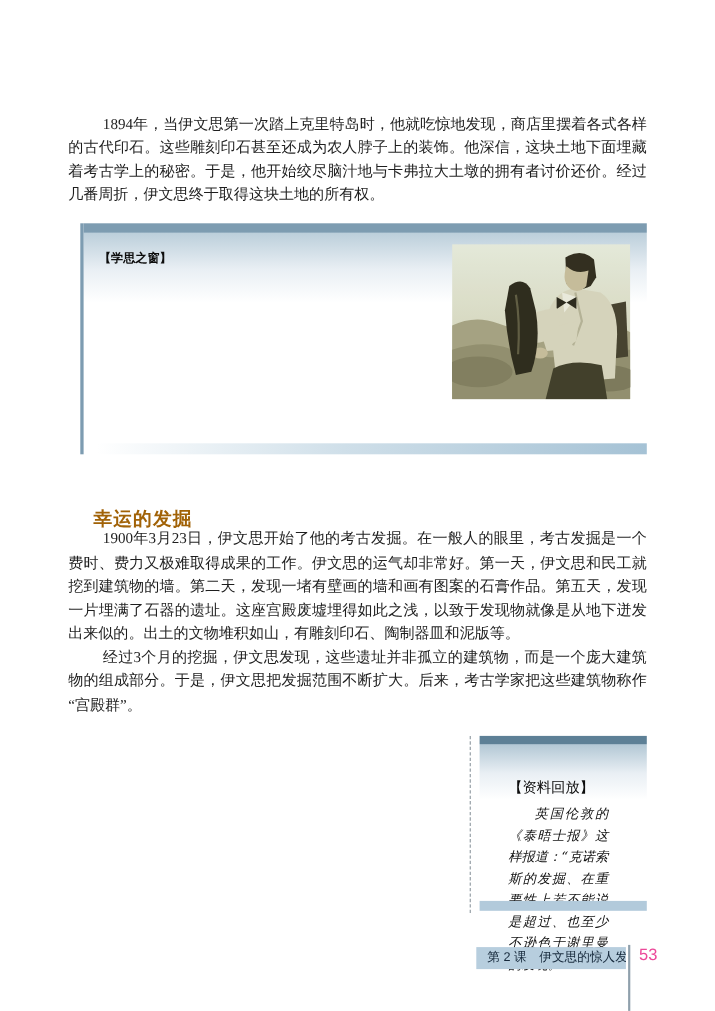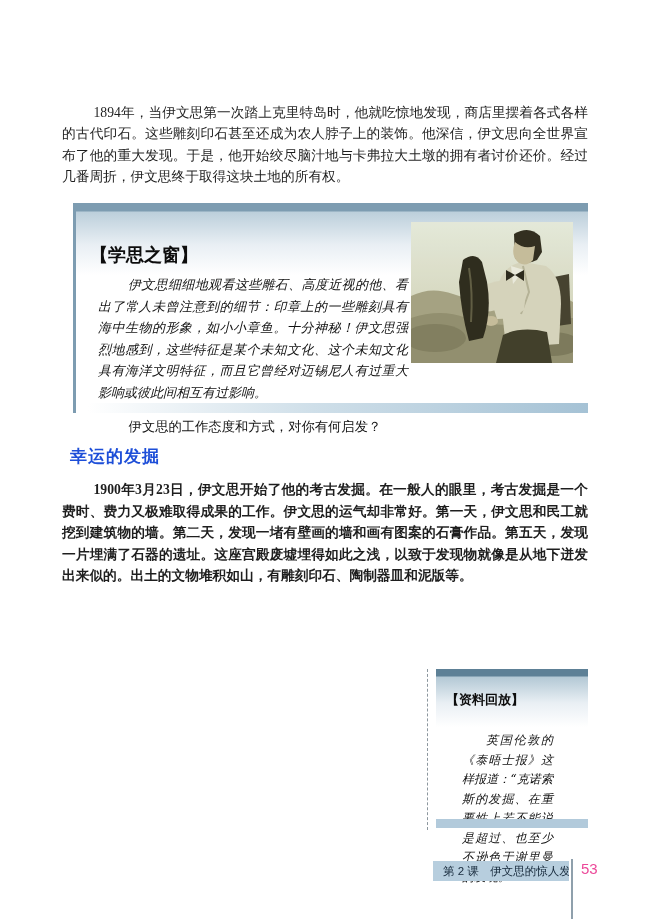--- a/index.html
+++ b/index.html
@@ -4,34 +4,34 @@
 <style>
   html,body{margin:0;padding:0;}
   body{
     width:650px;height:919px;background:#ffffff;position:relative;
     font-family:"Liberation Serif","DejaVu Serif",serif;
   }
   .page{position:absolute;left:0;top:0;width:650px;height:919px;background:#ffffff;overflow:hidden;}
 
   .body-text{font-size:13.7px;line-height:21.5px;color:#1e1e1e;text-align:justify;}
   .indent{text-indent:2.3em;}
-  .body-text p{margin:0;font-weight:bold;}
+  .body-text p{margin:0;}
 
   #intro-line{position:absolute;left:62px;top:66px;width:526px;}
   #para-1894{position:absolute;left:62px;top:88px;width:526px;}
 
   
   #xuesi-box{
     position:absolute;left:73px;top:203px;width:515px;height:210px;box-sizing:border-box;
     border-left:3px solid #7d9cb1;
     background:linear-gradient(180deg,#7d9cb1 0px,#7d9cb1 8px,#bccfdb 9px,#e9eff4 42px,#ffffff 72px);
   }
   #xuesi-box .box-title{
-    position:absolute;left:14px;top:40px;margin:0;
-    font-size:18px;font-weight:bold;color:#0d0d0d;
+    position:absolute;left:14px;top:24px;margin:0;
+    font-size:11px;font-weight:bold;color:#0d0d0d;
     font-family:Liberation Mono, monospace;
   }
   #xuesi-text{
     position:absolute;left:22px;top:58px;width:310px;
     font-size:13px;line-height:21.5px;color:#111;text-align:justify;
   }
   .kai{font-style:italic;font-family:"DejaVu Serif","Liberation Serif",serif;}
   #xuesi-question{
     margin-top:8px;font-style:normal;font-weight:500;
     font-family:"Liberation Sans","DejaVu Sans",sans-serif;
@@ -39,40 +39,40 @@
   }
   #evans-photo{position:absolute;left:335px;top:19px;width:162px;height:141px;margin:0;}
   #evans-photo svg{display:block;}
   #xuesi-bottom-strip{
     position:absolute;left:12px;right:0;bottom:0;height:10px;
     background:linear-gradient(to right,rgba(255,255,255,0) 0%,#cfdfe9 45%,#a5c2d5 100%);
   }
 
   
   #section-heading{
-    position:absolute;left:70px;top:445px;margin:0;
-    font-size:17px;font-weight:bold;color:#1d4ed8;
+    position:absolute;left:70px;top:445px;margin:15px;
+    font-size:17px;font-weight:bold;color:#a16207;
     font-family:Liberation Serif, serif;letter-spacing:1px;
   }
 
   #main-paras{position:absolute;left:62px;top:479px;width:526px;}
   #para-4{position:absolute;left:62px;top:693px;width:358px;}
 
   
   #sidebar-wrap{
     position:absolute;left:427px;top:669px;width:162px;height:161px;
     border-left:1px dashed #8c979e;box-sizing:border-box;padding-left:8px;
   }
   #sidebar-box{
     position:relative;width:152px;height:159px;box-sizing:border-box;
     background:linear-gradient(180deg,#5d8096 0px,#5d8096 7px,#b3c8d5 8px,#e9eff4 34px,#ffffff 58px);
   }
   #sidebar-box .box-title{
-    margin:0;position:absolute;left:10px;top:22px;
-    font-size:13px;font-weight:bold;color:#0d0d0d;
+    margin:16px;position:absolute;left:10px;top:22px;
+    font-size:13px;font-weight:normal;color:#0d0d0d;
   }
   #sidebar-text{
     position:absolute;left:10px;right:19px;top:46px;margin:16px;
     font-size:12px;line-height:19.5px;color:#111;text-align:justify;text-indent:2em;
   }
   #sidebar-bottom-strip{
     position:absolute;left:0;right:0;bottom:0;height:9px;background:#b2cadb;
   }
 
   
@@ -91,28 +91,24 @@
     font-family:"Liberation Sans","DejaVu Sans",sans-serif;
     font-size:15px;color:#ec4899;
   }
 </style>
 </head>
 <body>
 
 <div class="page">
 
 
-  <p id="para-1894" class="body-text indent">1894年，当伊文思第一次踏上克里特岛时，他就吃惊地发现，商店里摆着各式各样的古代印石。这些雕刻印石甚至还成为农人脖子上的装饰。他深信，伊文思向全世界宣布了他的重大发现。于是，他开始绞尽脑汁地与卡弗拉大土墩的拥有者讨价还价。经过几番周折，伊文思终于取得这块土地的所有权。</p>
+  <p id="para-1894" class="body-text indent">1894年，当伊文思第一次踏上克里特岛时，他就吃惊地发现，商店里摆着各式各样的古代印石。这些雕刻印石甚至还成为农人脖子上的装饰。他深信，这块土地下面埋藏着考古学上的秘密。于是，他开始绞尽脑汁地与卡弗拉大土墩的拥有者讨价还价。经过几番周折，伊文思终于取得这块土地的所有权。</p>
 
   <section id="xuesi-box">
     <h3 class="box-title">【学思之窗】</h3>
-    <div id="xuesi-text">
-      <p class="kai indent">伊文思细细地观看这些雕石、高度近视的他、看出了常人未曾注意到的细节：印章上的一些雕刻具有海中生物的形象，如小小章鱼。十分神秘！伊文思强烈地感到，这些特征是某个未知文化、这个未知文化具有海洋文明特征，而且它曾经对迈锡尼人有过重大影响或彼此间相互有过影响。</p>
-      <p id="xuesi-question" class="indent">伊文思的工作态度和方式，对你有何启发？</p>
-    </div>
     <figure id="evans-photo">
       <svg viewBox="0 0 162 141" width="162" height="141">
         <defs>
           <linearGradient id="sky" x1="0" y1="0" x2="0" y2="1">
             <stop offset="0" stop-color="#e9ede0"></stop>
             <stop offset="1" stop-color="#cfcdb0"></stop>
           </linearGradient>
         </defs>
         <rect width="162" height="141" fill="url(#sky)"></rect>
         <path d="M0,74 Q20,64 42,72 T82,78 T122,73 T162,80 L162,141 L0,141 Z" fill="#a39f7f"></path>
@@ -138,20 +134,21 @@
       </svg>
 
     </figure>
     <div id="xuesi-bottom-strip"></div>
   </section>
 
   <h2 id="section-heading">幸运的发掘</h2>
 
   <div id="main-paras" class="body-text">
     <p class="indent">1900年3月23日，伊文思开始了他的考古发掘。在一般人的眼里，考古发掘是一个费时、费力又极难取得成果的工作。伊文思的运气却非常好。第一天，伊文思和民工就挖到建筑物的墙。第二天，发现一堵有壁画的墙和画有图案的石膏作品。第五天，发现一片埋满了石器的遗址。这座宫殿废墟埋得如此之浅，以致于发现物就像是从地下迸发出来似的。出土的文物堆积如山，有雕刻印石、陶制器皿和泥版等。</p>
+    <p class="indent">经过3个月的挖掘，伊文思发现，这些遗址并非孤立的建筑物，而是一个庞大建筑物的组成部分。于是，伊文思把发掘范围不断扩大。后来，考古学家把这些建筑物称作“宫殿群”。</p>
   </div>
 
 
   <aside id="sidebar-wrap">
     <div id="sidebar-box">
       <h3 class="box-title">【资料回放】</h3>
       <p id="sidebar-text" class="kai">英国伦敦的《泰晤士报》这样报道：“克诺索斯的发掘、在重要性上若不能说是超过、也至少不逊色于谢里曼的发现。”</p>
       <div id="sidebar-bottom-strip"></div>
     </div>
   </aside>

